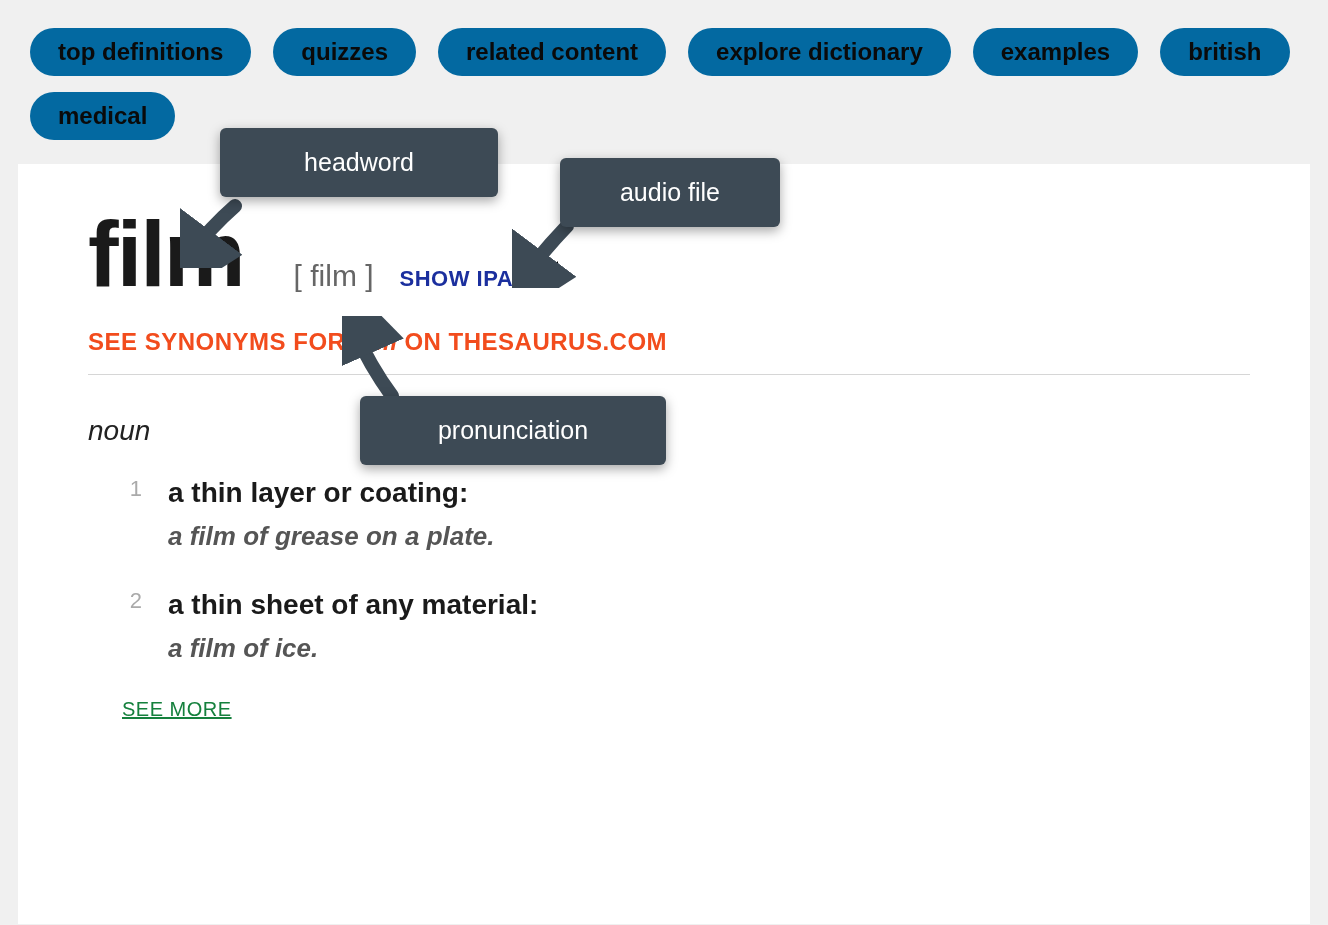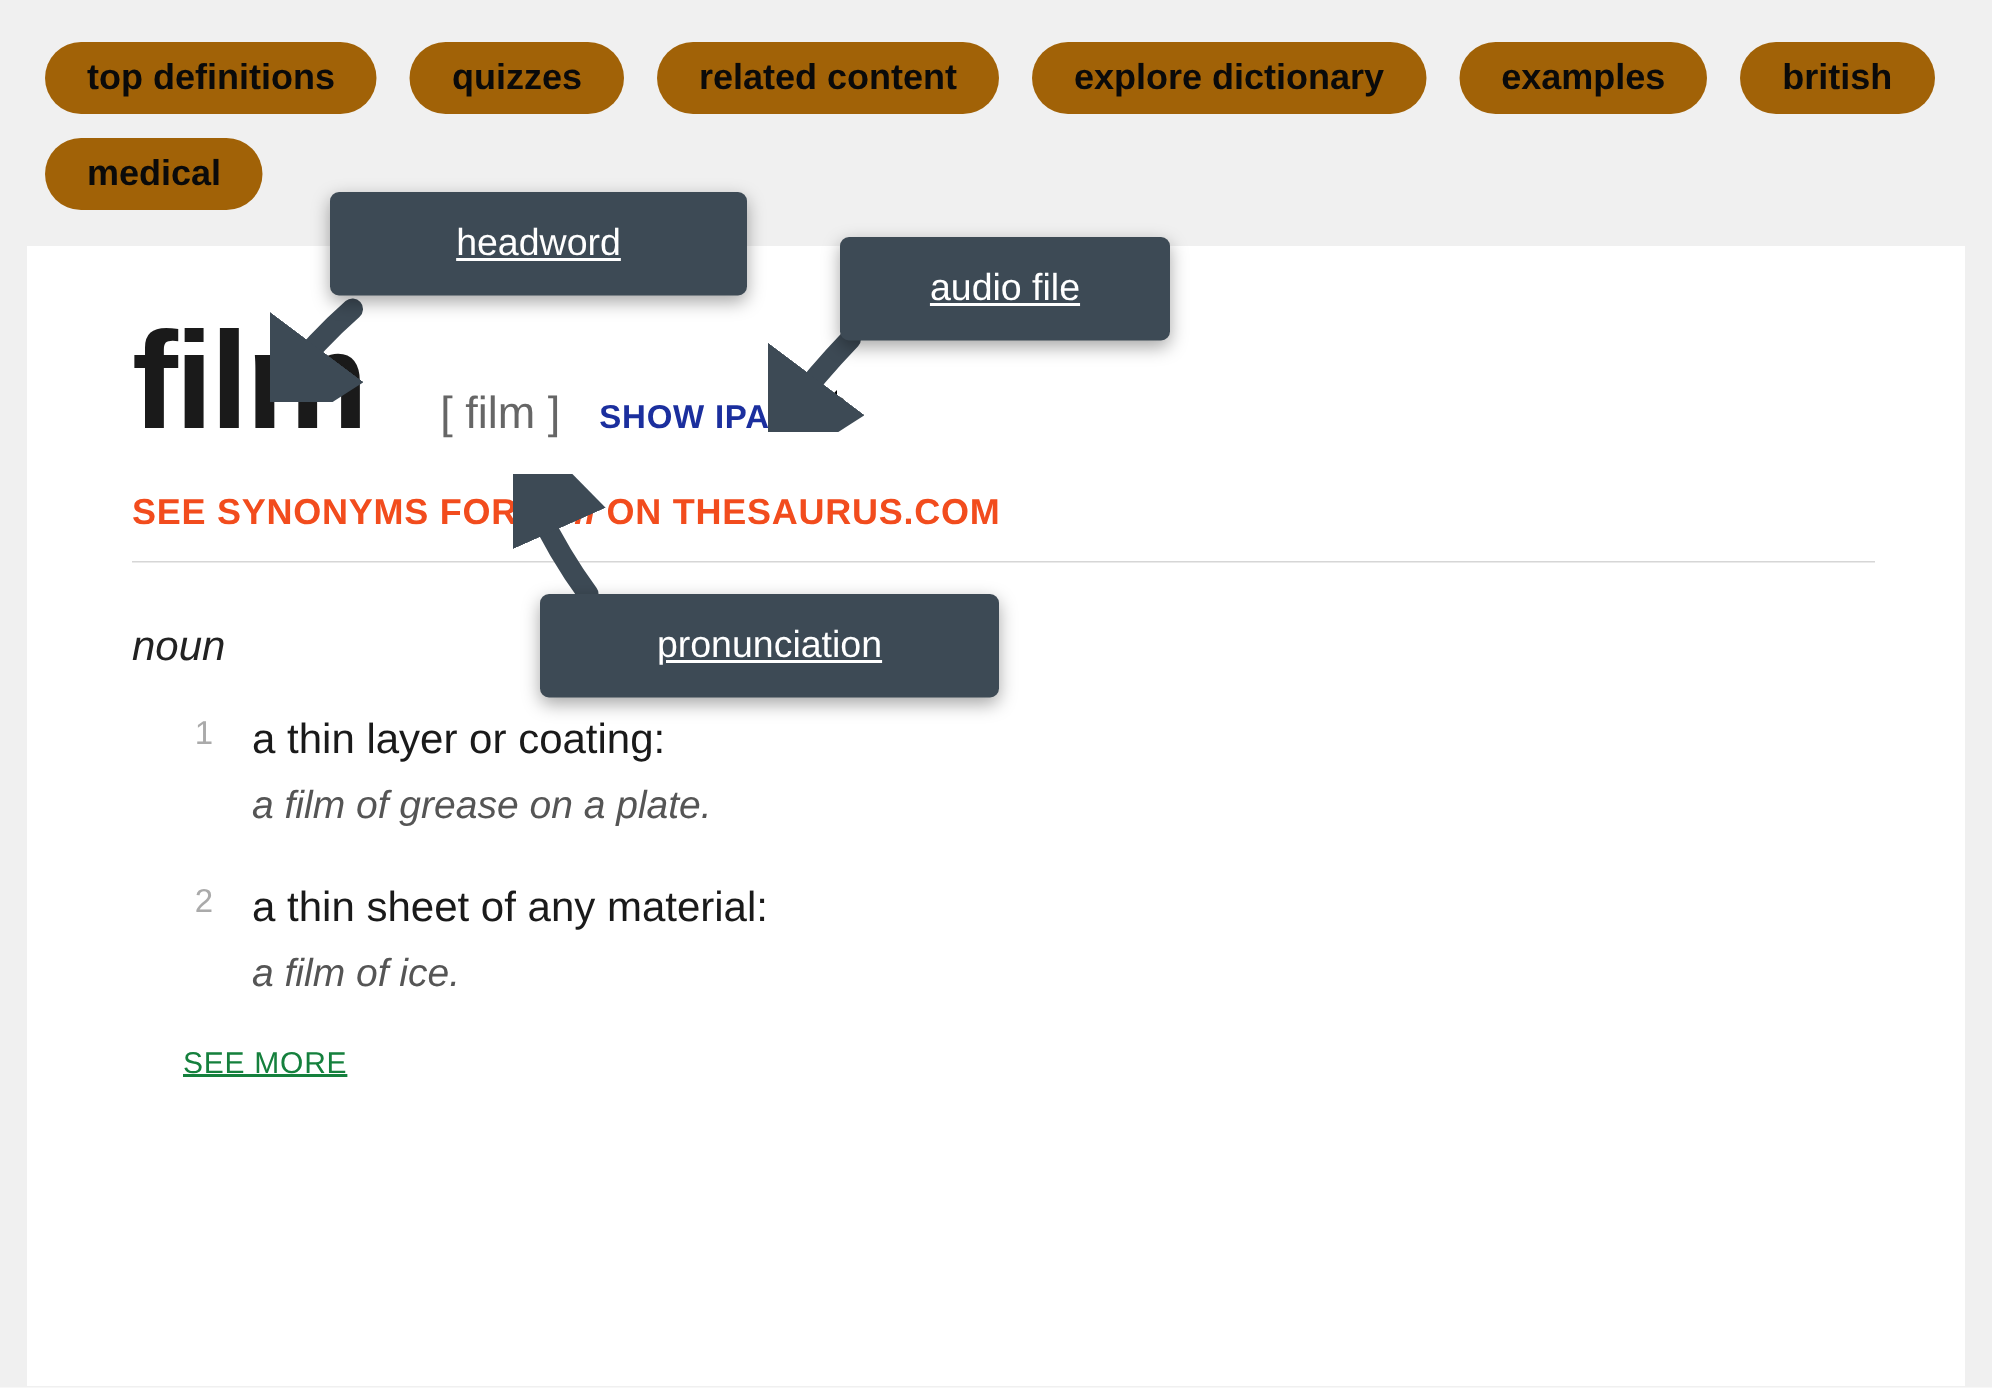--- a/index.html
+++ b/index.html
@@ -11,21 +11,21 @@
     position: relative;
   }
   .pills {
     padding: 28px 30px 0 30px;
     display: flex;
     flex-wrap: wrap;
     gap: 16px 22px;
     align-items: center;
   }
   .pill {
-    background: #a16207;
+    background: #0369a1;
     color: #0a0a0a;
     font-weight: 700;
     font-size: 24px;
     padding: 10px 28px;
     border-radius: 28px;
     white-space: nowrap;
     cursor: pointer;
   }
   .card {
     background: #fff;
@@ -90,21 +90,21 @@
     gap: 26px;
     margin-bottom: 30px;
   }
   .num {
     font-size: 22px;
     color: #aaa;
     min-width: 20px;
     text-align: right;
     padding-top: 3px;
   }
-  .def-body { font-size: 28px; line-height: 1.45; }
+  .def-body { font-size: 28px; line-height: 1.45; font-weight: bold; }
   .example {
     font-style: italic;
     color: #555;
     font-size: 26px;
     margin-top: 4px;
   }
   .seemore {
     margin-left: 34px;
     font-size: 20px;
     color: #15803d;
@@ -120,21 +120,20 @@
   .callout {
     position: absolute;
     background: #3d4a55;
     color: #fff;
     font-size: 25px;
     padding: 20px 40px;
     border-radius: 6px;
     box-shadow: 0 4px 12px rgba(0,0,0,.35);
     z-index: 50;
     white-space: nowrap;
-    text-decoration: underline;
   }
   .arrow {
     position: absolute;
     z-index: 49;
   }
   .arrow svg { display: block; }
 </style>
 </head>
 <body>
 

